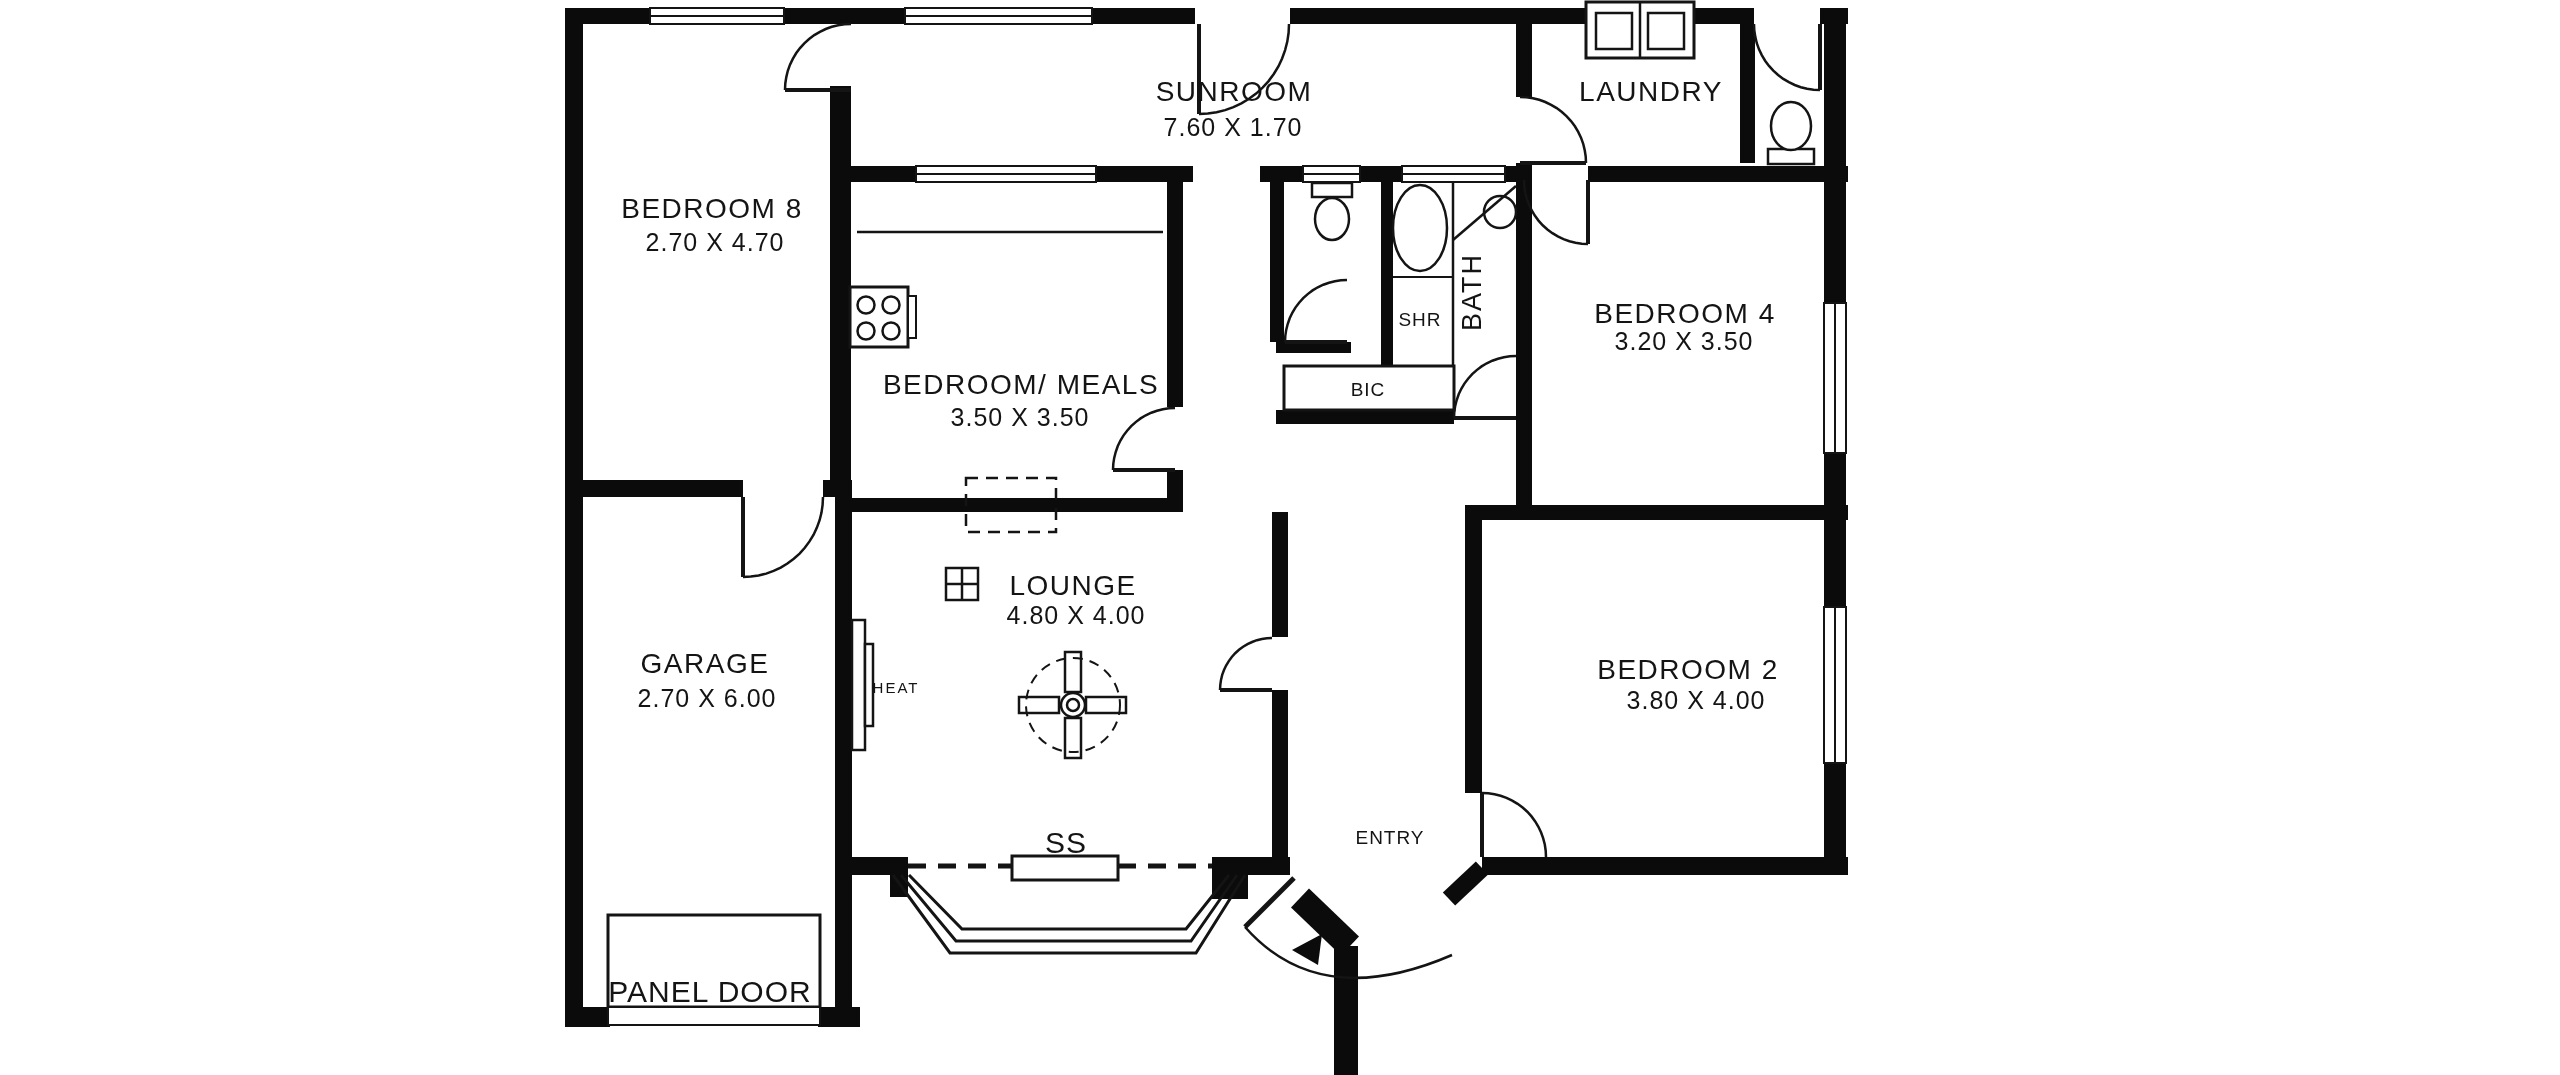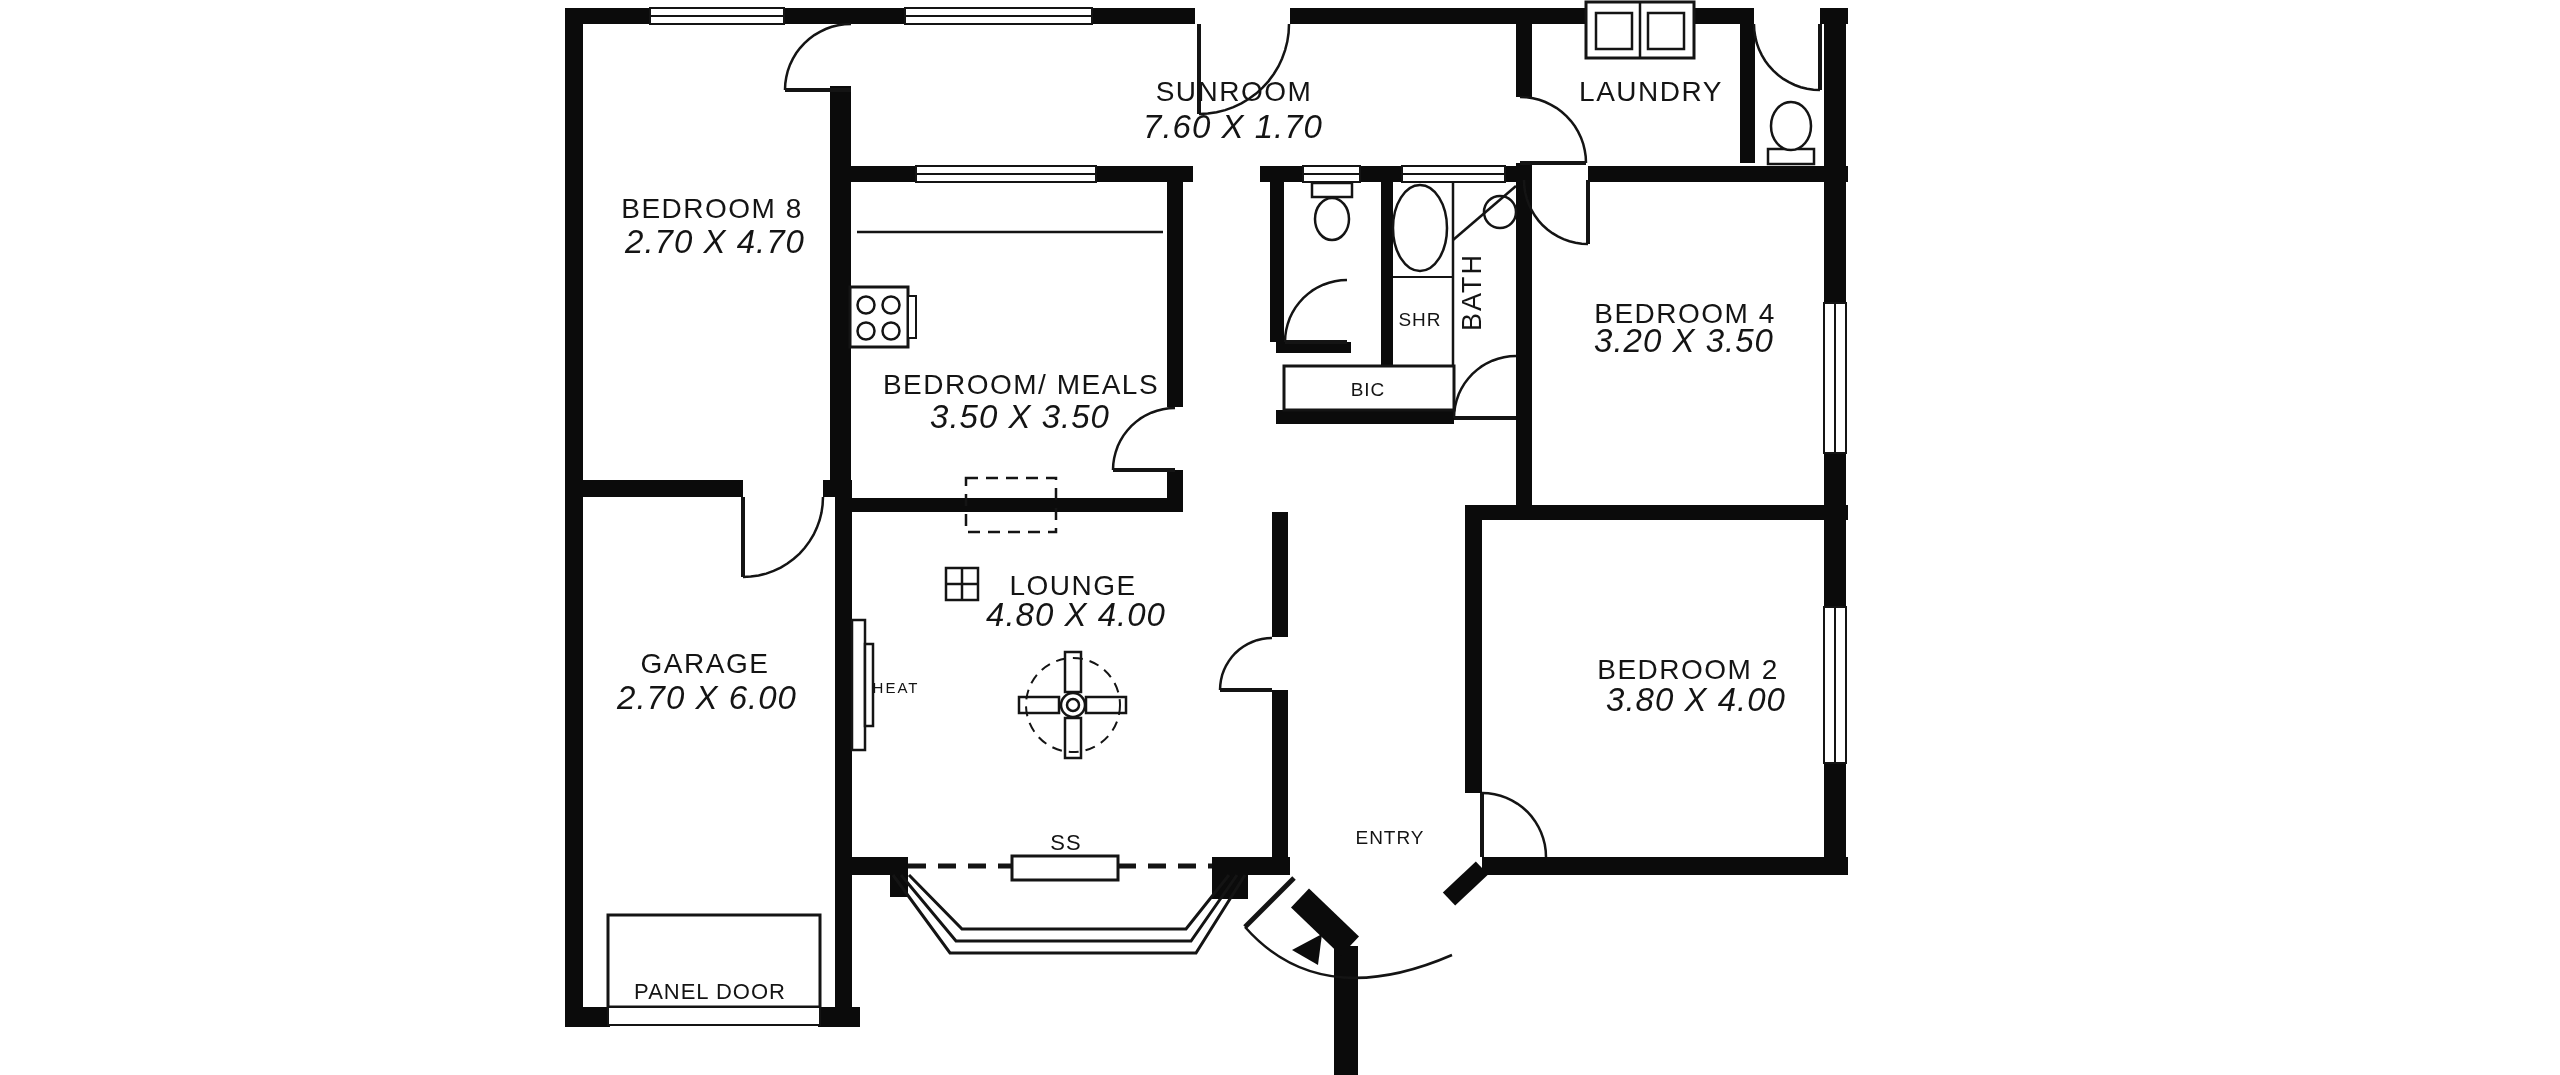--- a/index.html
+++ b/index.html
@@ -2,24 +2,24 @@
 <html><head>
 <meta charset="utf-8">
 <style>
   html,body{margin:0;padding:0;background:#ffffff;}
   #stage{position:relative;width:2120px;height:1075px;background:#ffffff;overflow:hidden;
          font-family:"Liberation Sans",sans-serif;}
   #plan-svg{position:absolute;left:0;top:0;}
   .lbl{position:absolute;transform:translate(-50%,-50%);color:#141414;white-space:nowrap;
        letter-spacing:1.5px;text-align:center;font-family:"Liberation Sans",sans-serif;}
   .room-name{font-size:28px;}
-  .room-dims{font-size:33px;letter-spacing:1px;font-style:italic;}
+  .room-dims{font-size:25px;letter-spacing:1px;}
   .small-lbl{font-size:19px;letter-spacing:1px;}
   .tiny-lbl{font-size:15px;letter-spacing:2px;}
-  .mid-lbl{font-size:22px;letter-spacing:1px;}
+  .mid-lbl{font-size:30px;letter-spacing:1px;}
   .rot90{transform:translate(-50%,-50%) rotate(-90deg);font-size:27px;letter-spacing:2px;}
 </style>
 </head>
 <body>
 
 <div id="stage">
 
   <svg id="plan-svg" width="2560" height="1075" viewBox="0 0 2560 1075">
 
     <g fill="#0b0b0b" stroke="none">

